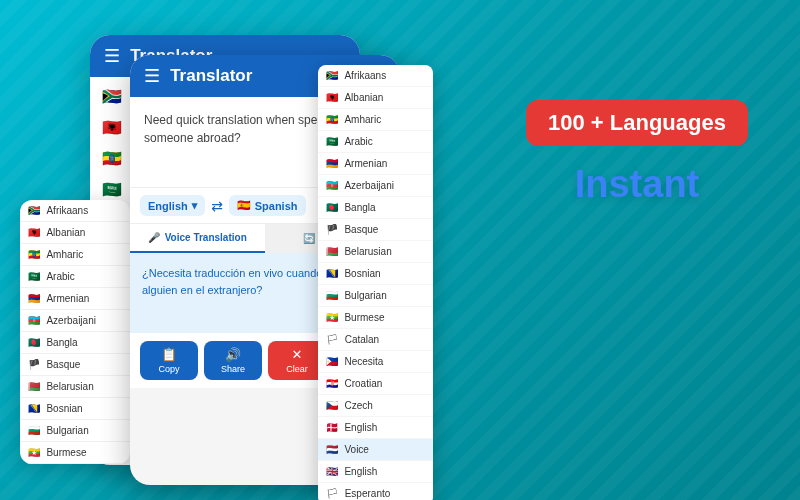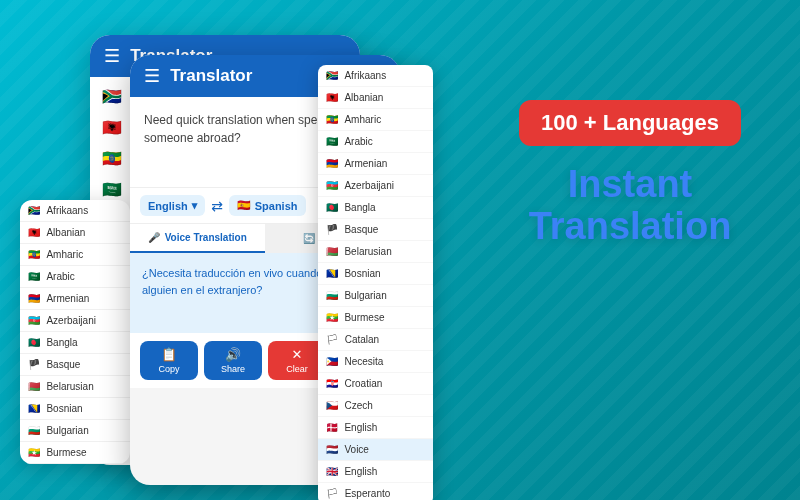--- a/index.html
+++ b/index.html
@@ -22,21 +22,21 @@
         rgba(255,255,255,0.04) 10px,
         transparent 10px,
         transparent 20px
       );
       pointer-events: none;
     }
 
     
     .right-panel {
       position: absolute;
-      right: 40px;
+      right: 33px;
       top: 100px;
       width: 260px;
       text-align: center;
     }
     .badge-100 {
       display: inline-block;
       background: #e53935;
       color: white;
       font-size: 22px;
       font-weight: 800;
@@ -251,21 +251,20 @@
   </style>
 </head>
 <body>
 
 <div class="bg-stripes"></div>
 
 <div class="right-panel">
   <div class="badge-100">100 + Languages</div>
   <div class="instant-title">
     <span>Instant</span><br>
-    <span>Translation</span>
   </div>
 </div>
 
 <div class="phone-back">
   <div class="app-header">
     <span class="hamburger-icon">☰</span>
     <span class="app-title">Translator</span>
   </div>
   <div class="lang-list">
     <div class="lang-item">

